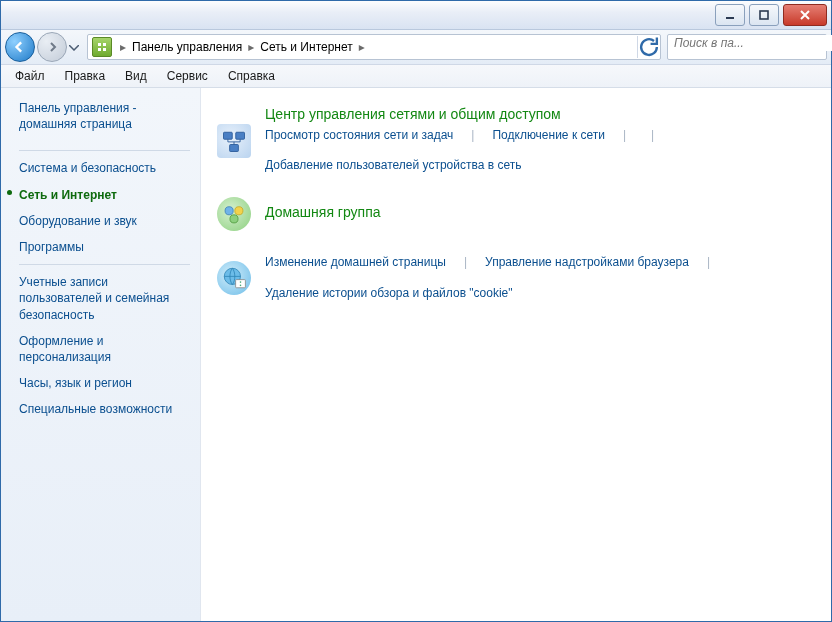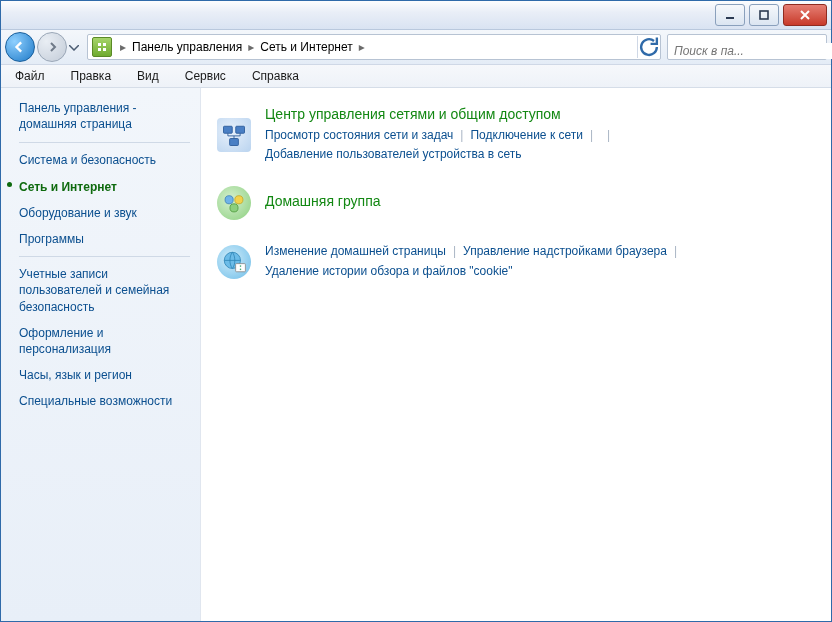--- a/index.html
+++ b/index.html
@@ -14,41 +14,41 @@
   .nav-back,.nav-fwd{width:28px;height:28px;border-radius:50%;display:flex;align-items:center;justify-content:center}
   .nav-back{background:radial-gradient(circle at 30% 30%,#8fd0ff,#1e79c7);border:1px solid #195f9c;color:#fff}
   .nav-fwd{background:radial-gradient(circle at 30% 30%,#e9eef4,#c3ccd8);border:1px solid #9aa7b7;color:#6f7a88}
   .nav-dd{width:12px;color:#4b5c72}
   .breadcrumbs{flex:1;height:24px;border:1px solid #b7c3d3;background:#fff;display:flex;align-items:center;margin:0 4px;border-radius:2px;overflow:hidden}
   .bc-icon{width:18px;height:18px;margin:0 4px;background:linear-gradient(#a6d46a,#6fab30);border:1px solid #5a8a26;border-radius:2px;display:flex;align-items:center;justify-content:center}
   .bc-icon svg{width:10px;height:10px;color:#fff}
   .bc-sep{color:#6b6b6b;padding:0 4px}
   .bc-item{color:#000;padding:0 2px;white-space:nowrap}
   .bc-refresh{width:22px;height:22px;border-left:1px solid #cfd8e6;display:flex;align-items:center;justify-content:center;color:#2f6aa9;margin-left:auto}
-  .searchbox{width:150px;height:24px;border:1px solid #b7c3d3;background:#fff;display:flex;align-items:flex-end;border-radius:2px;padding:0 4px;color:#888;font-style:italic}
+  .searchbox{width:150px;height:24px;border:1px solid #b7c3d3;background:#fff;display:flex;align-items:flex-start;border-radius:2px;padding:0 4px;color:#888;font-style:italic}
   .searchbox input{border:none;outline:none;flex:1;font-style:italic;color:#888;font-size:12px;font-family:inherit}
   .searchbox svg{width:14px;height:14px;color:#4f73a8}
   
-  .menubar{height:22px;background:linear-gradient(#f6f8fb,#eef2f8);border-bottom:1px solid #d5dde8;display:flex;align-items:center;padding:0 6px;gap:10px}
+  .menubar{height:22px;background:linear-gradient(#f6f8fb,#eef2f8);border-bottom:1px solid #d5dde8;display:flex;align-items:center;padding:0 6px;gap:4px}
   .menu-item{padding:2px 8px;color:#1a1a1a}
   
   .body{flex:1;display:flex;overflow:hidden}
   .sidebar{width:200px;background:linear-gradient(#f2f6fb,#e8eff8);padding:12px 10px 10px 18px;box-sizing:border-box;border-right:1px solid #e0e6ef}
-  .sb-home{color:#0b4f8f;margin-bottom:10px;line-height:1.35}
+  .sb-home{color:#0b4f8f;margin-bottom:18px;line-height:1.35}
   .sb-link{color:#0b4f8f;padding:5px 0;display:block;line-height:1.35}
   .sb-link.current{color:#0e6a0e;font-weight:700;position:relative}
   .sb-link.current::before{content:"";position:absolute;left:-12px;top:8px;width:5px;height:5px;background:#0e6a0e;border-radius:50%}
   .sb-divider{border-top:1px solid #cfd9e6;margin:4px 0}
   .content{flex:1;padding:18px 16px;overflow:auto}
   .cat{display:flex;gap:14px;margin-bottom:22px;align-items:center}
   .cat-icon{width:34px;height:34px;flex:none;display:flex;align-items:center;justify-content:center}
   .cat-body{flex:1}
   .cat-title{color:#138813;font-size:14px;margin-bottom:4px}
   .cat-title.highlight{display:inline-block;padding:2px 10px;border:3px solid #d33b3b;border-radius:14px;box-shadow:0 0 4px rgba(200,40,40,.4)}
-  .sub-links{display:flex;flex-wrap:wrap;gap:0;line-height:1.6;color:#0b4f8f}
+  .sub-links{display:flex;flex-wrap:wrap;gap:11px;line-height:1.6;color:#0b4f8f}
   .sub-links a{color:#0b4f8f;text-decoration:none}
   .sub-sep{color:#a9b5c4;padding:0 7px}
   
   .ic-net{background:radial-gradient(circle at 40% 40%,#e8f1fb,#b9d3ef);border-radius:4px}
   .ic-home{background:radial-gradient(circle at 40% 40%,#d6f0d0,#8bcf7d);border-radius:50%}
   .ic-inet{background:radial-gradient(circle at 40% 40%,#d1edfa,#6cbce8);border-radius:50%}
 </style>
 </head>
 <body>
 

